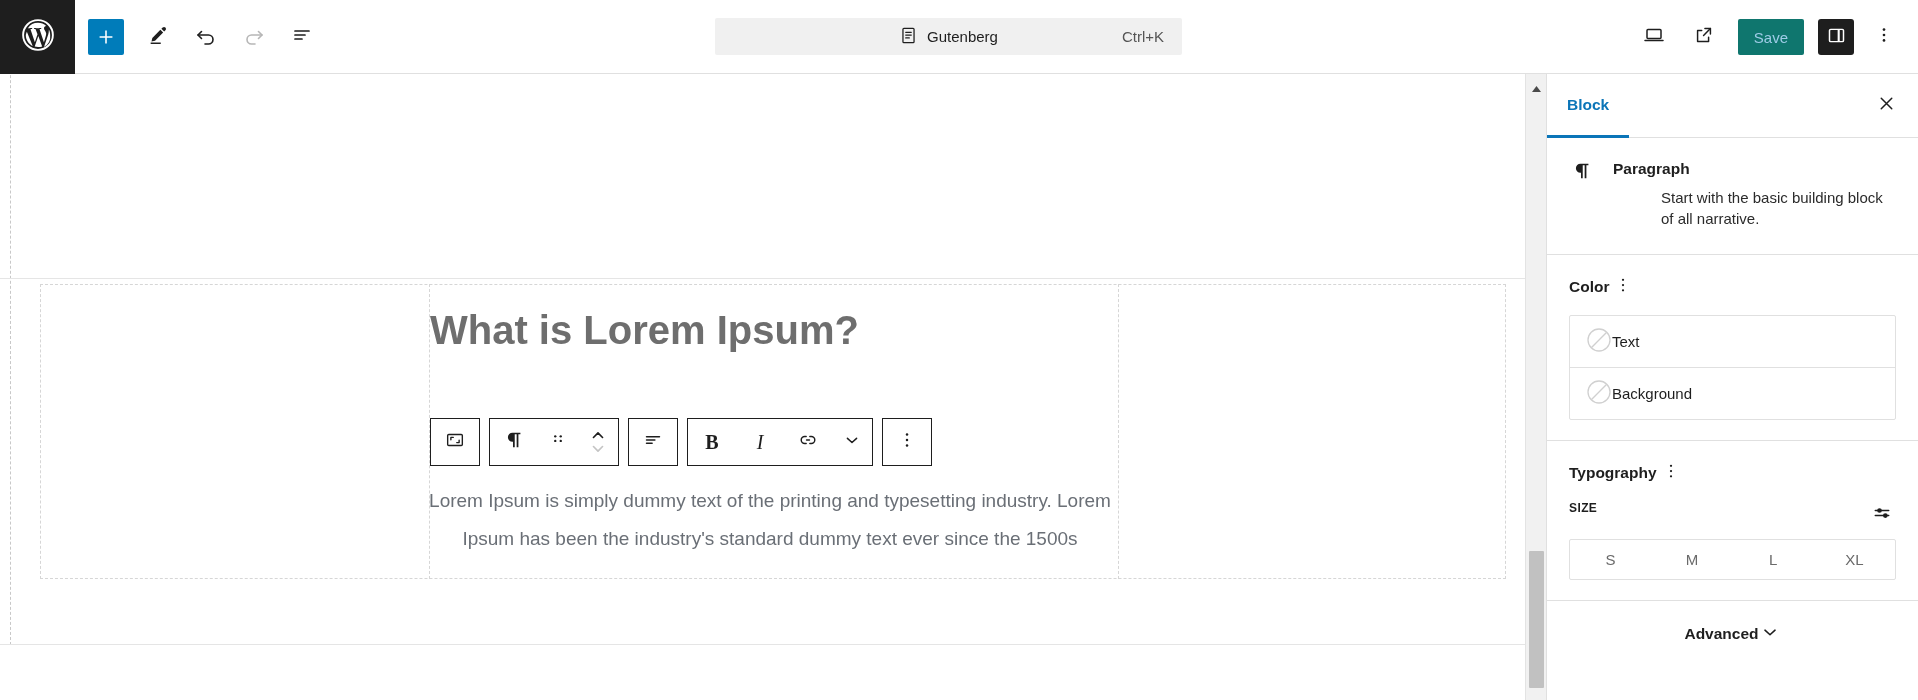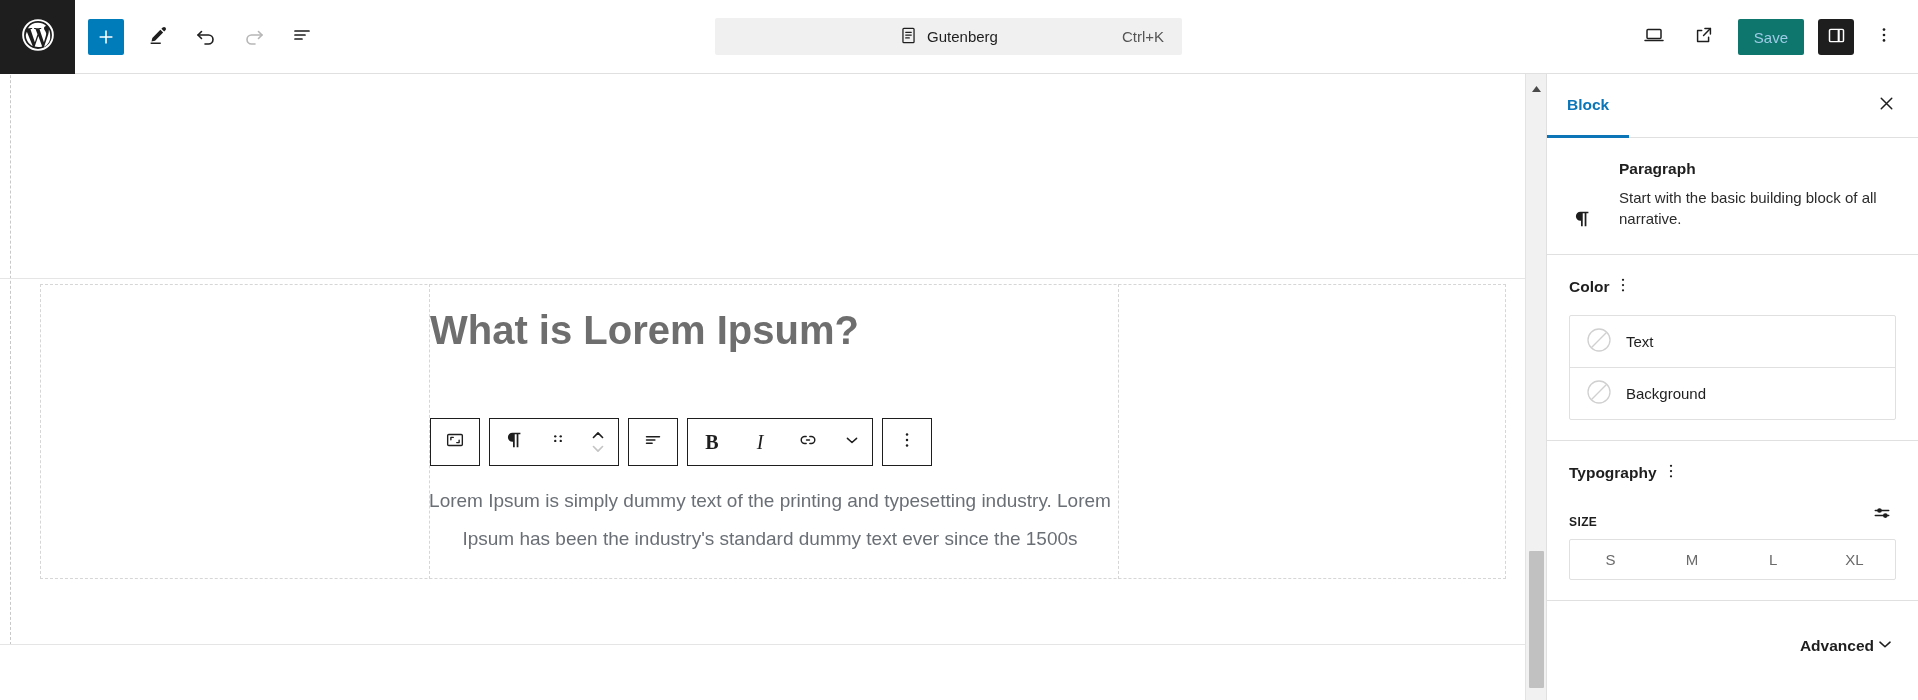--- a/index.html
+++ b/index.html
@@ -171,61 +171,61 @@
     cursor: pointer; border-bottom: 3px solid transparent;
     margin-bottom: -1px;
   }
   .sb-tab.active { color: #0b75b8; border-bottom-color: #0b75b8; }
   .sb-close {
     position: absolute; right: 12px; top: 50%; transform: translateY(-50%);
     width: 40px; height: 40px;
     display: flex; align-items: center; justify-content: center; cursor: pointer;
   }
 
-  .sb-blockinfo { display: flex; padding: 22px 22px 24px 22px; gap: 24px; align-items: flex-end; }
+  .sb-blockinfo { display: flex; padding: 22px 22px 24px 22px; gap: 18px; }
   .sb-blockinfo .bi-icon {
     width: 26px; flex-shrink: 0; display: flex; justify-content: center;
     font-size: 22px; color: #1e1e1e; line-height: 1.1;
   }
   .bi-title { font-size: 15.5px; font-weight: bold; color: #1e1e1e; margin-bottom: 9px; }
-  .bi-desc  { font-size: 15px; color: #2b2b2b; line-height: 1.42; }
+  .bi-desc  { font-size: 15px; color: #2b2b2b; line-height: 1.42; margin-left: 48px; }
 
   .sb-section { border-top: 1px solid #e0e0e0; padding: 18px 22px 20px 22px; }
   .sec-head {
     display: flex; align-items: center; 
     margin-bottom: 14px;
   }
   .sec-title { font-size: 15.5px; font-weight: bold; color: #1e1e1e; }
   .dots-v { width: 28px; height: 28px; display: flex; align-items: center; justify-content: center; cursor: pointer; }
 
   .color-list { border: 1px solid #e0e0e0; border-radius: 2px; overflow: hidden; }
   .color-row {
-    display: flex; align-items: center; gap: 14px;
+    display: flex; align-items: center; 
     padding: 11px 16px; cursor: pointer;
     font-size: 15px; color: #1e1e1e;
   }
   .color-row + .color-row { border-top: 1px solid #e0e0e0; }
 
   .size-label-row {
-    display: flex; align-items: flex-end; justify-content: space-between;
+    display: flex; align-items: flex-start; justify-content: space-between;
     margin-bottom: 10px;
   }
   .size-label { font-size: 12px; font-weight: bold; letter-spacing: .4px; color: #1e1e1e; }
   .size-toggle {
     display: flex; border: 1px solid #e0e0e0; border-radius: 2px; overflow: hidden;
   }
   .size-opt {
     flex: 1; text-align: center; padding: 11px 0;
     font-size: 15px; color: #6a6a6a; cursor: pointer;
   }
 
   .sb-advanced {
     border-top: 1px solid #e0e0e0;
-    display: flex; align-items: center; justify-content: flex-end;
-    padding: 32px 22px; cursor: pointer;
+    display: flex; align-items: center; justify-content: center;
+    padding: 20px 22px; cursor: pointer;
   }
   .adv-title { font-size: 15.5px; font-weight: bold; color: #1e1e1e; }
 </style>
 </head>
 <body>
 
 <div class="app">
 
   <div class="header">
 

